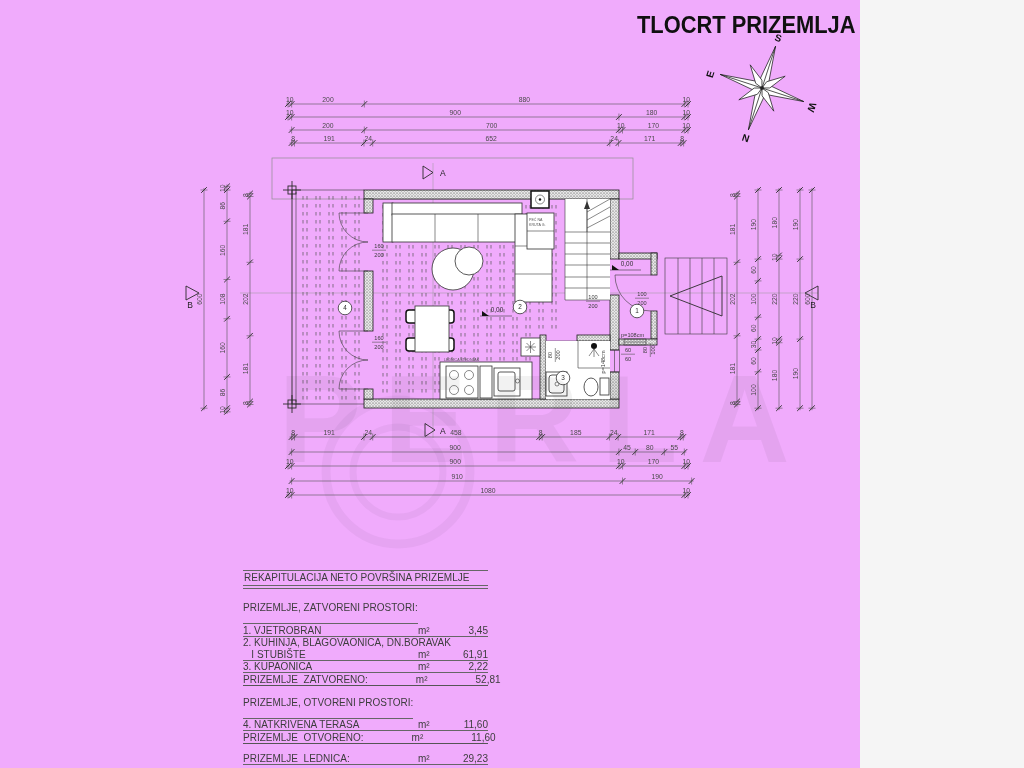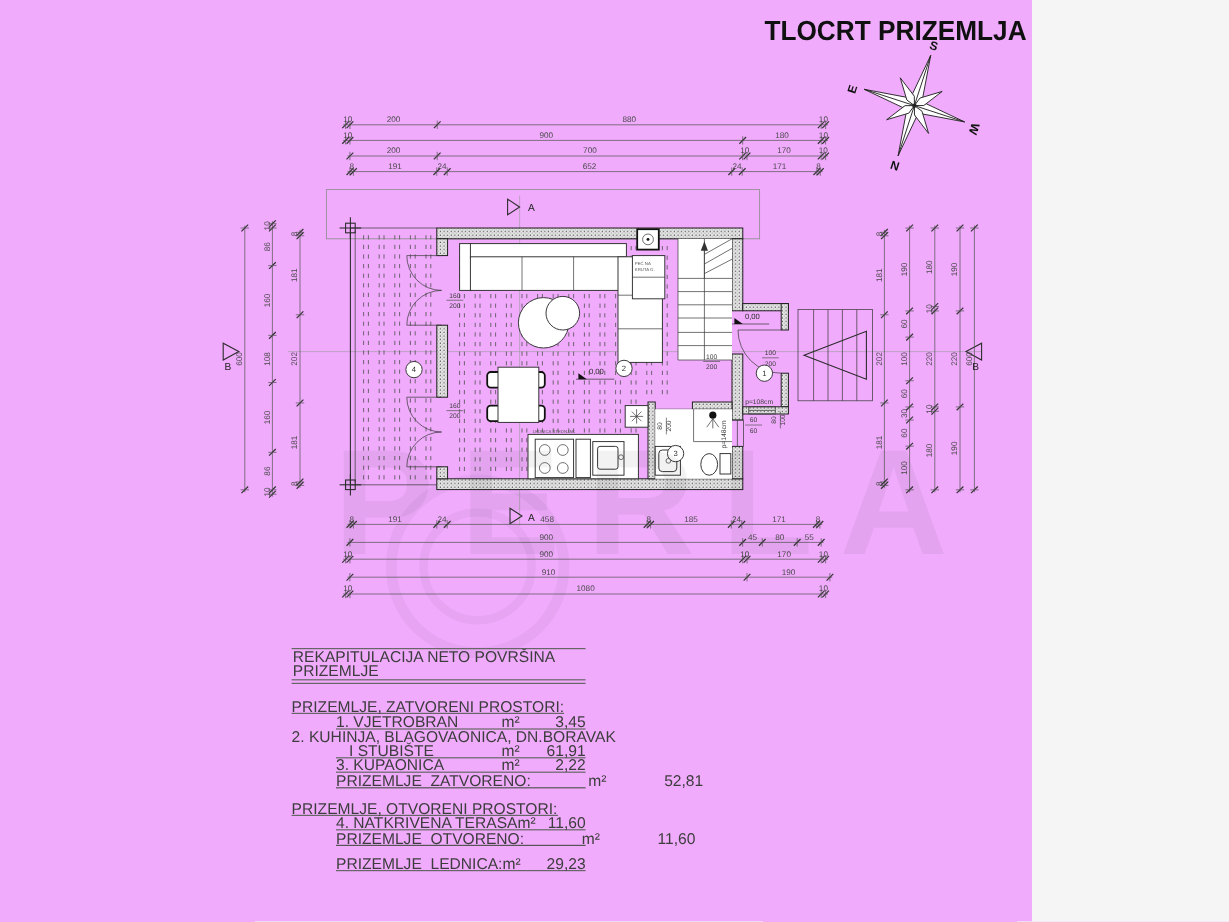--- a/index.html
+++ b/index.html
@@ -22,29 +22,29 @@
   .lvltxt{font-size:6.4px;fill:#2f2f2f}
   .tiny{font-size:3.6px;fill:#555}
   .marker{font-size:8.5px;fill:#1d1d1d}
   .cmptxt{font-size:10px;font-weight:bold;fill:#111}
   .wm{font-size:125px;fill:#1a1a1a;opacity:0.05;letter-spacing:22px;font-weight:bold}
   
   #title{position:absolute;left:637px;top:12px;width:230px;color:#101010;
          font-size:23px;font-weight:700;transform:scaleX(.95);transform-origin:left top;
          letter-spacing:0px;white-space:nowrap;}
   
-  #area-table{position:absolute;left:243px;top:540px;width:245px;color:#3d3d3d;
-              font-size:13px;line-height:11px;}
+  #area-table{position:absolute;left:243px;top:570px;width:245px;color:#3d3d3d;
+              font-size:10px;line-height:11px;}
   .tbl-title{border-top:1px solid #666;padding:1px 1px 2px 1px;}
   .tbl-title-rule{height:2px;border-top:1px solid #666;border-bottom:1px solid #666;margin-bottom:2px;}
   .tbl-gap{height:9px;}
   .tbl-heading{margin-top:2px;}
-  .tbl-heading span{display:inline-block;border-bottom:1px solid #666;padding-bottom:0px;}
+  .tbl-heading span{display:inline-block;border-bottom:1px solid #666;padding-bottom:10px;}
   .tbl-row{display:flex;align-items:flex-end;height:11.5px;}
-  .tbl-row.rule{border-bottom:1px solid #666;margin-left:37px;}
+  .tbl-row.rule{border-bottom:1px solid #666;}
   .tbl-row.total{border-bottom:1.6px solid #555;gap:48px;}
   .tbl-row .lbl{flex:1;white-space:pre;}
   .tbl-row .unit{width:34px;}
   .tbl-row .val{width:36px;text-align:right;}
 </style>
 </head>
 <body>
 
 <div id="page">
 

